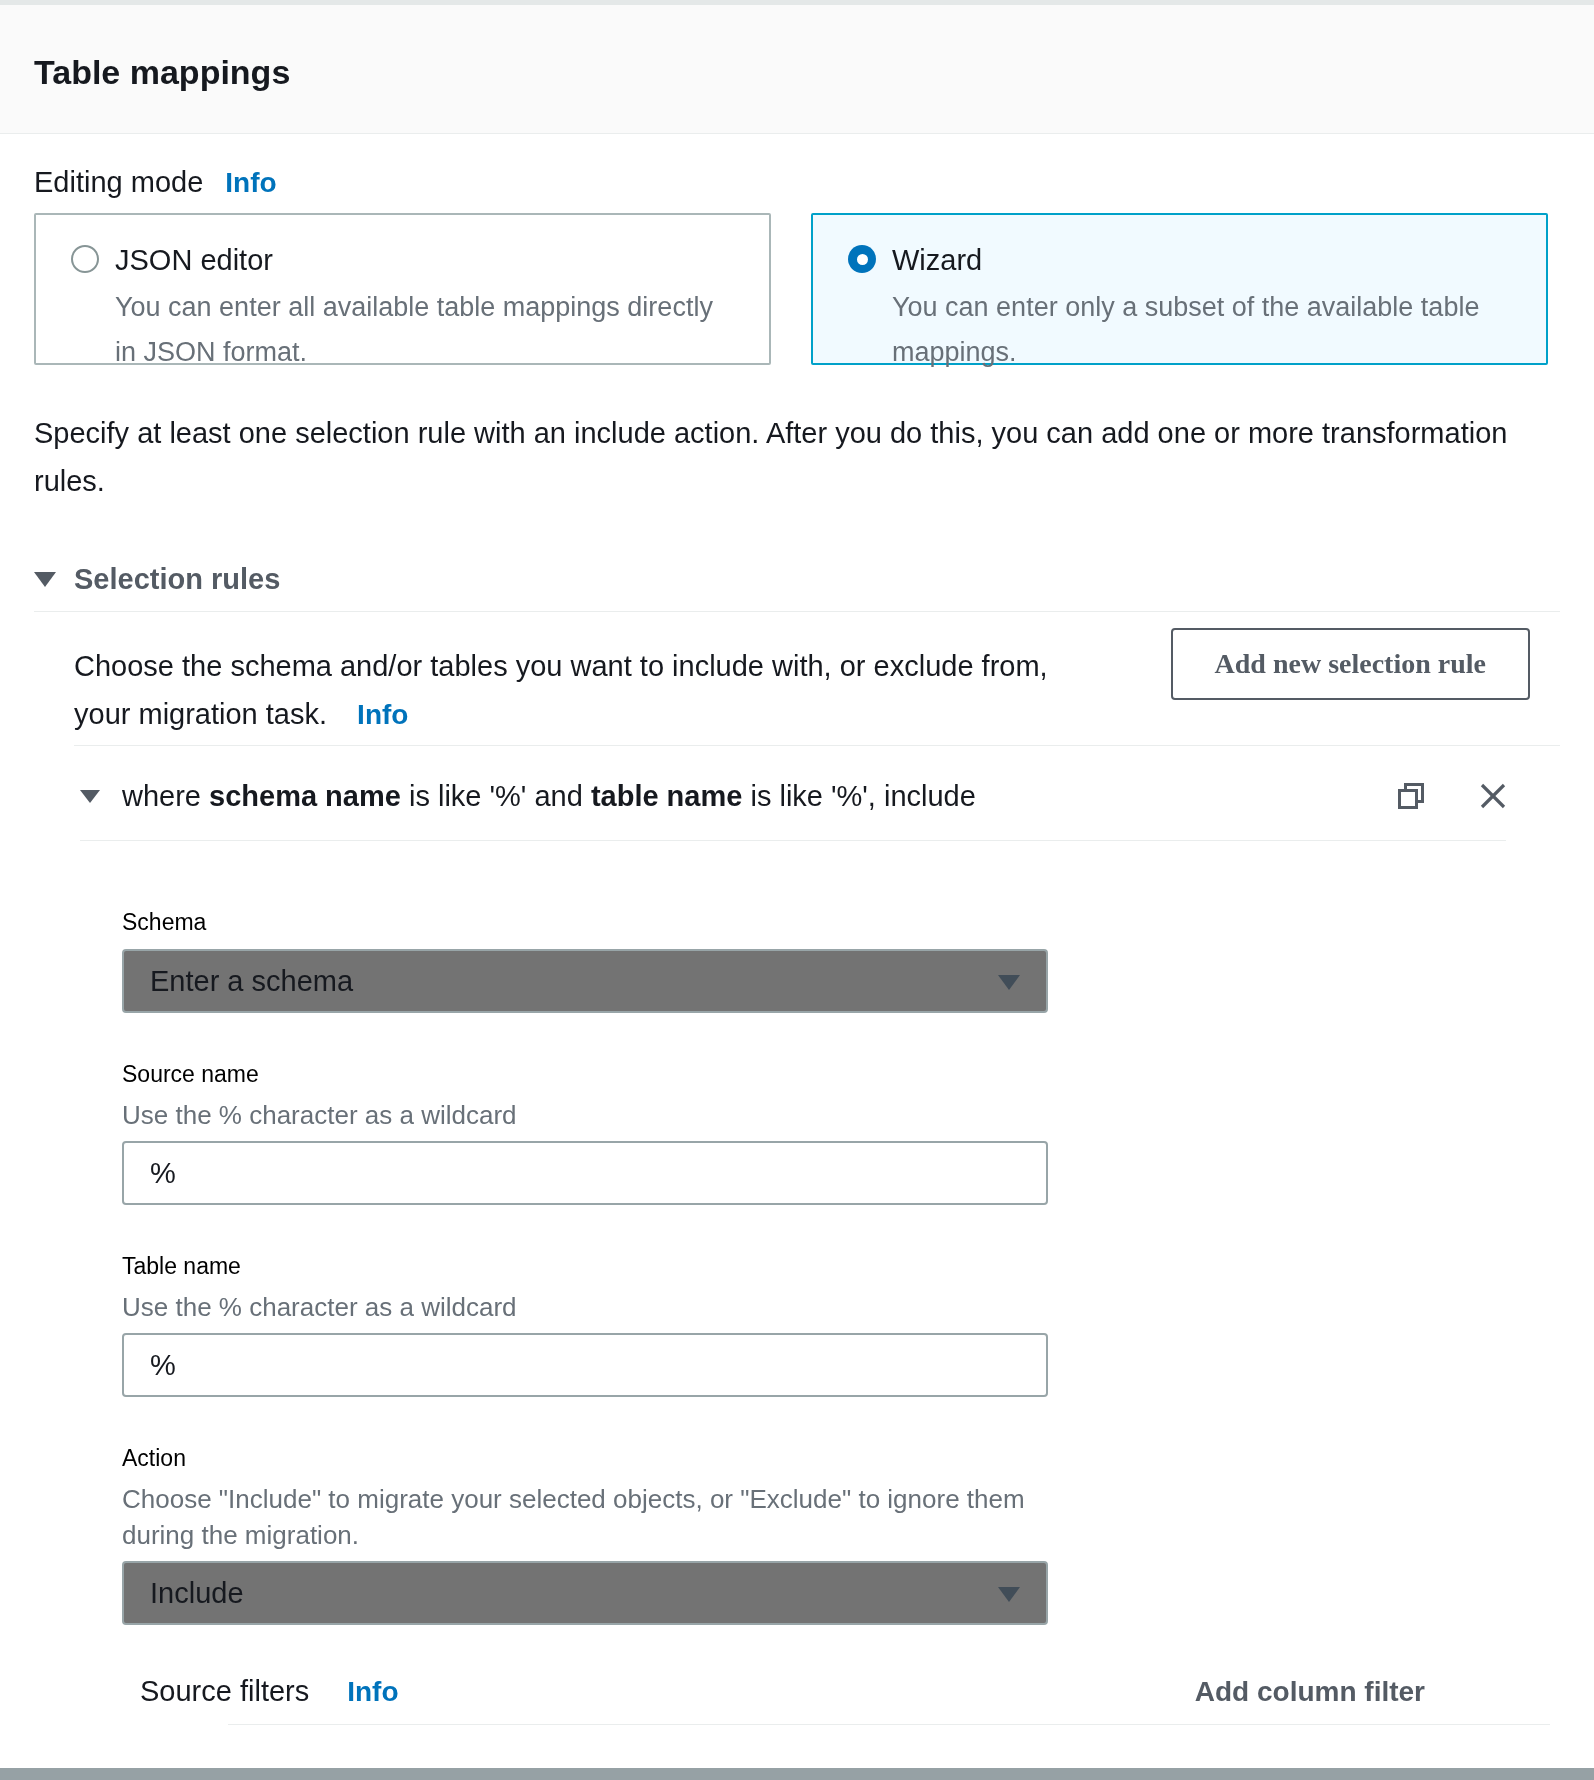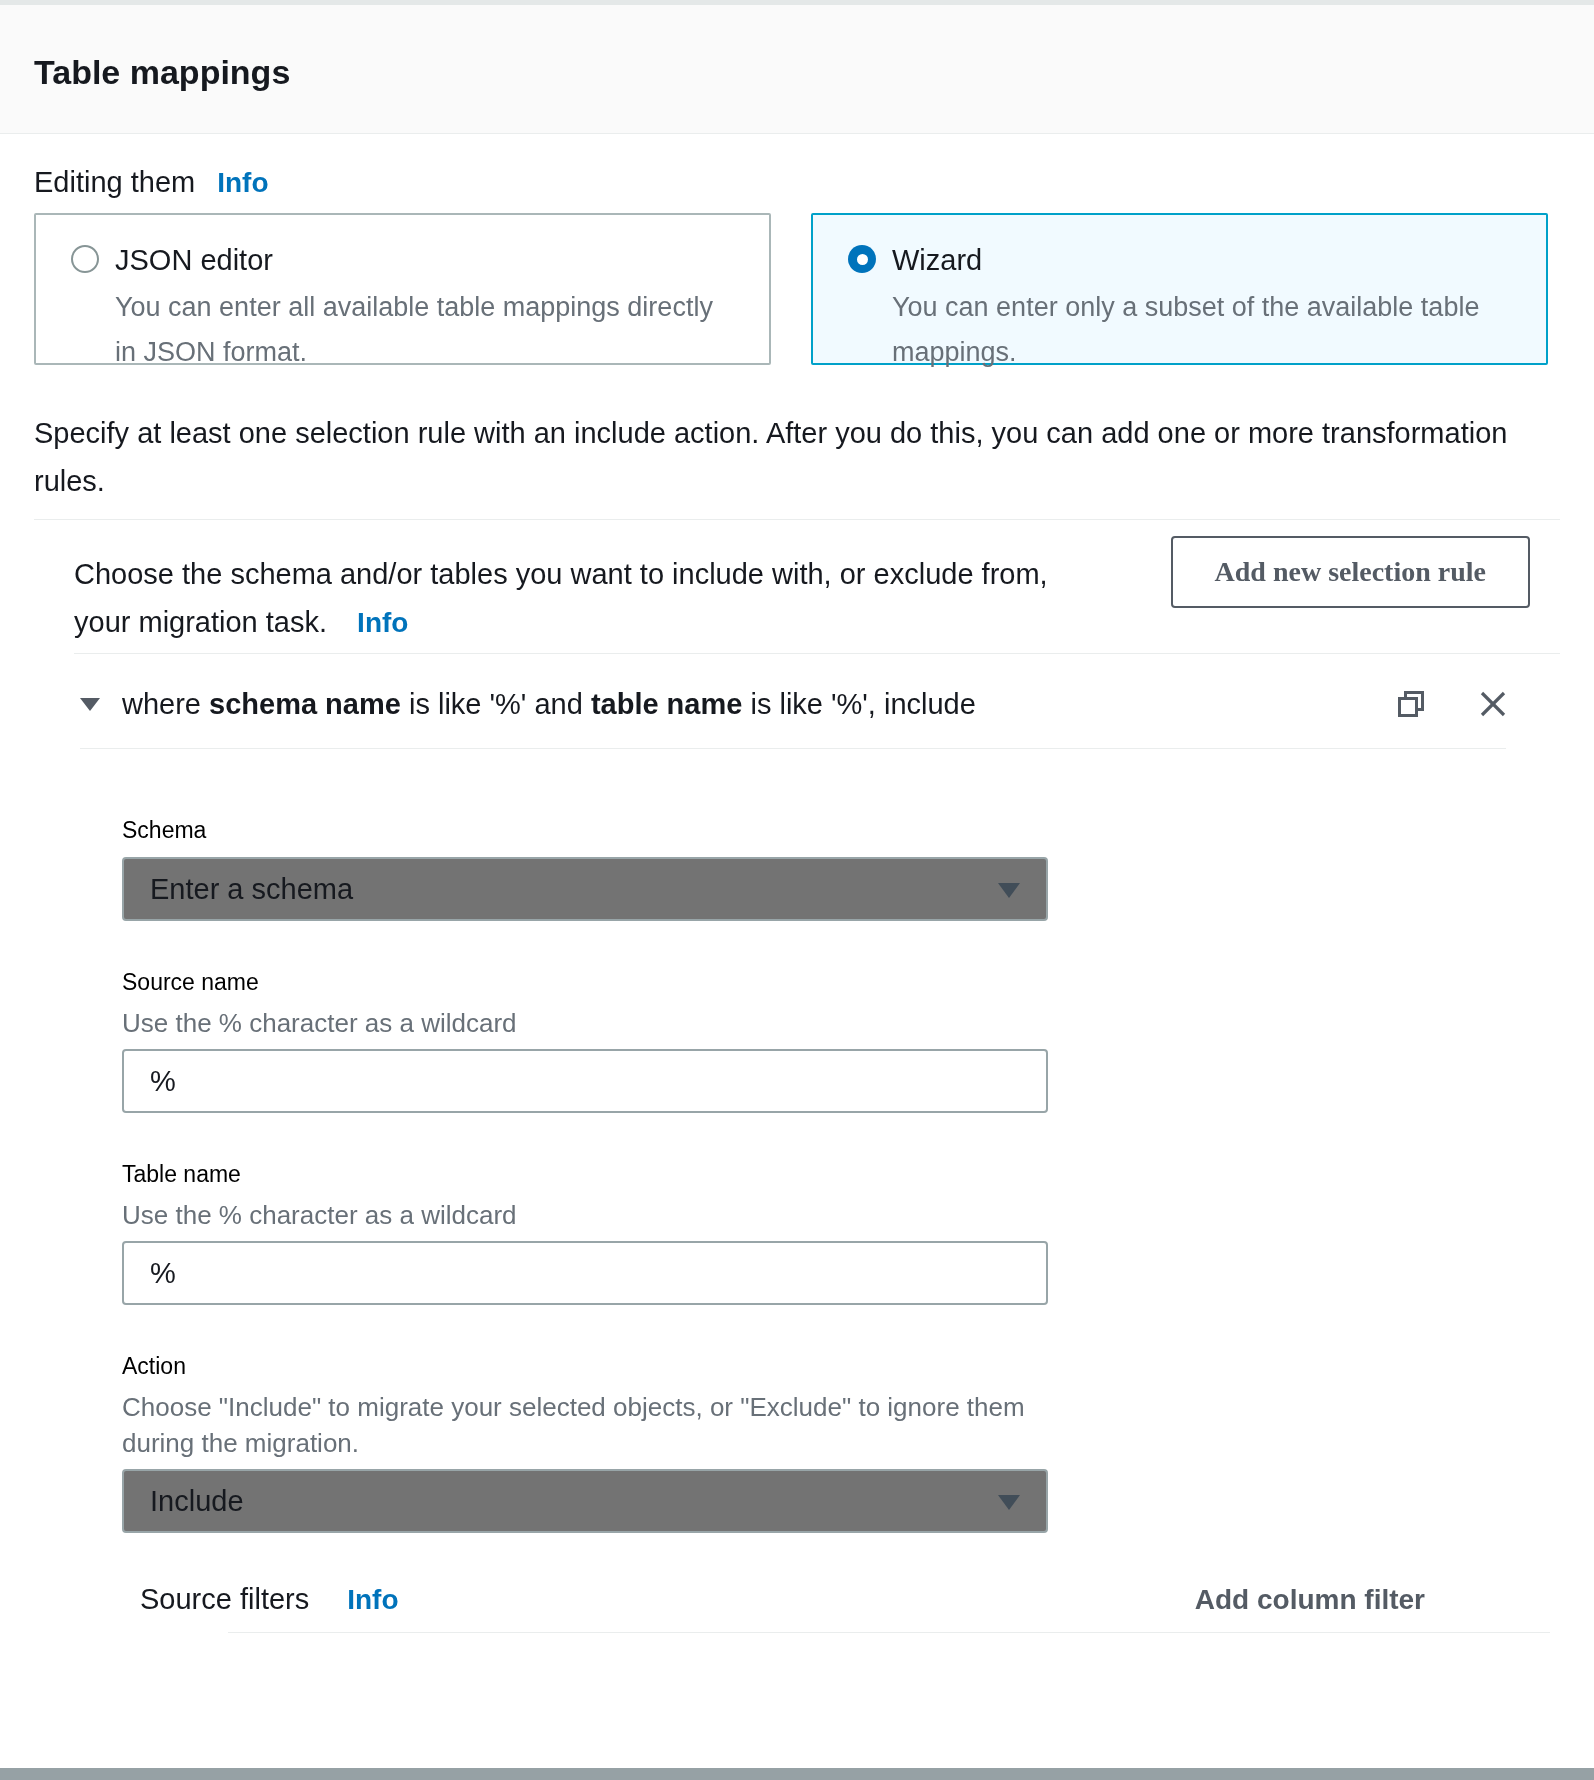--- a/index.html
+++ b/index.html
@@ -75,21 +75,21 @@
 
 <div class="top-strip"></div>
 
 <div class="panel-header">
   <div class="panel-title">Table mappings</div>
 </div>
 
 <div class="content">
 
   <div class="label-row">
-    <span>Editing them</span>
+    <span>Editing mode</span>
     <a class="info-link">Info</a>
   </div>
 
   <div class="cards">
     <div class="card unselected">
       <span class="radio off"></span>
       <div class="card-text">
         <div class="card-title">JSON editor</div>
         <div class="card-desc">You can enter all available table mappings directly in JSON format.</div>
       </div>
@@ -98,20 +98,24 @@
       <span class="radio on"></span>
       <div class="card-text">
         <div class="card-title">Wizard</div>
         <div class="card-desc">You can enter only a subset of the available table mappings.</div>
       </div>
     </div>
   </div>
 
   <div class="intro">Specify at least one selection rule with an include action. After you do this, you can add one or more transformation rules.</div>
 
+  <div class="section-head">
+    <span class="tri-down"></span>
+    <span class="section-title">Selection rules</span>
+  </div>
   <div class="divider div-full"></div>
 
   <div class="sr-row">
     <div class="sr-text">
       <span>Choose the schema and/or tables you want to include with, or exclude from, your migration task.</span>
       <a class="info-link">Info</a>
     </div>
     <button class="btn">Add new selection rule</button>
   </div>
   <div class="divider div-inner sr-divider2"></div>

